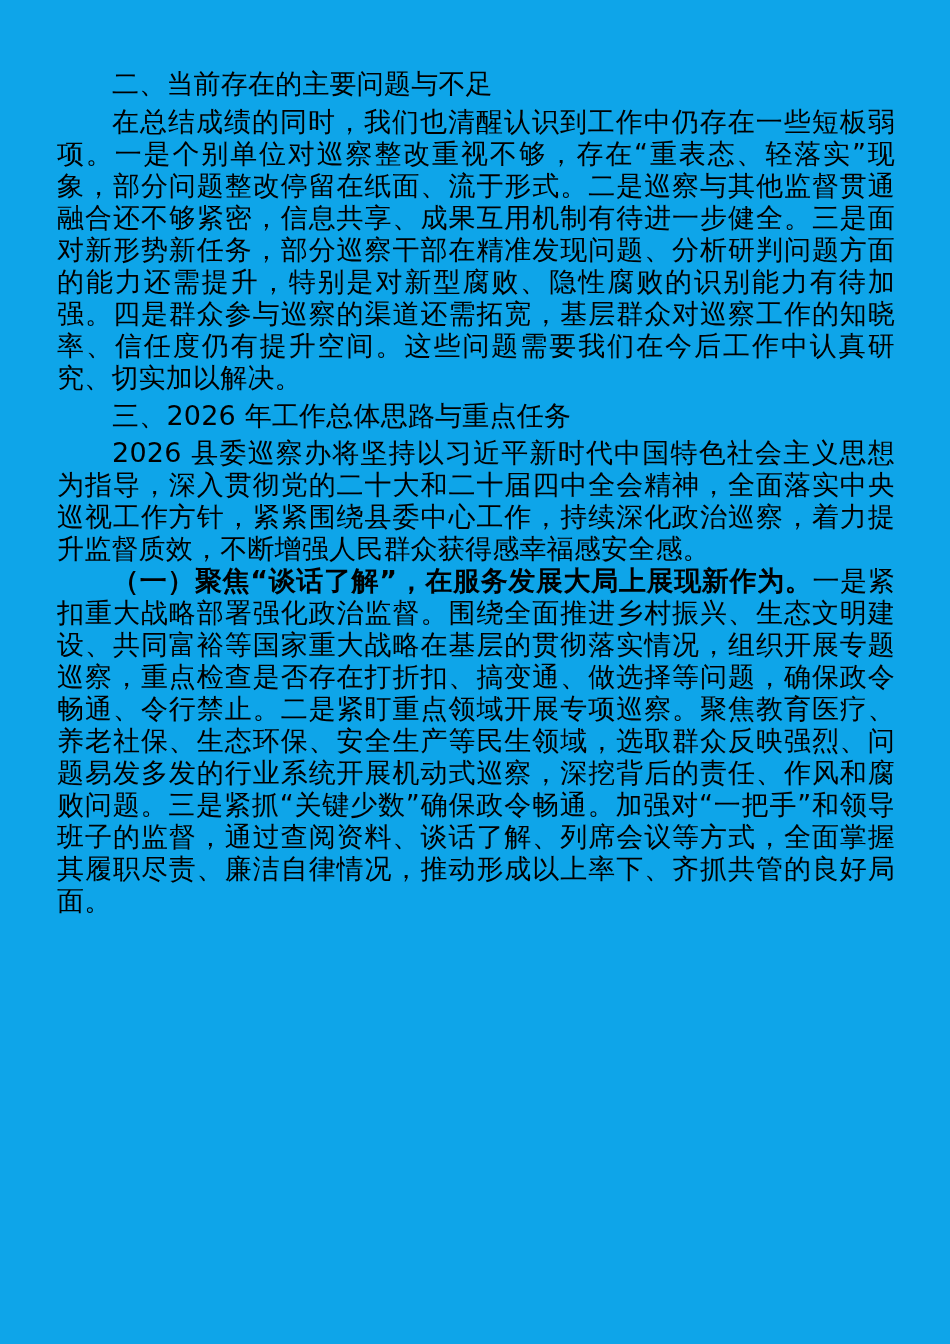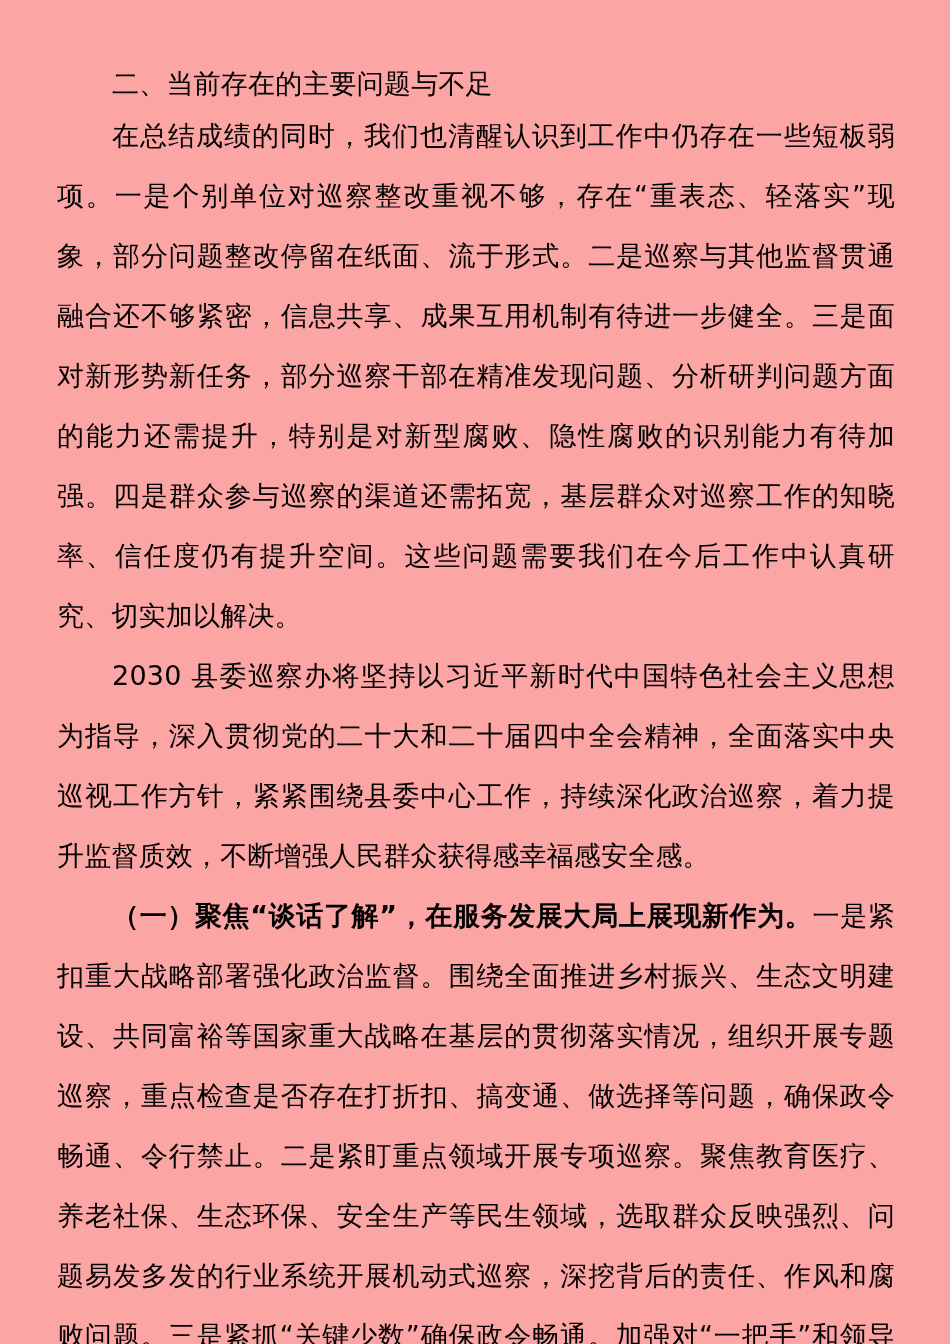--- a/index.html
+++ b/index.html
@@ -12,21 +12,21 @@
   body {
     font-family: "DejaVu Sans", "Liberation Sans", sans-serif;
     color: #000000;
     -webkit-font-smoothing: antialiased;
   }
 
   .page {
     position: relative;
     width: 950px;
     height: 1344px;
-    background: #fca5a5;
+    background: #0ea5e9;
     overflow: hidden;
     box-sizing: border-box;
   }
 
   .content {
     position: absolute;
     left: 57px;
     top: 62px;
     width: 838px;
   }
@@ -39,21 +39,21 @@
     text-indent: 55px;
     text-align: left;
     margin: 0;
     white-space: pre-wrap;
     font-weight: 400;
   }
 
   
   .para {
     font-size: 27px;
-    line-height: 60px;
+    line-height: 32px;
     letter-spacing: 0.2px;
     text-indent: 55px;
     text-align: justify;
     text-justify: inter-ideograph;
     margin: 0;
     white-space: pre-wrap;
     word-break: break-all;
   }
 
   
@@ -68,19 +68,20 @@
 </head>
 <body>
 
 <div class="page">
   <div class="content">
 
     <p class="heading">二、当前存在的主要问题与不足</p>
 
     <p class="para">在总结成绩的同时，我们也清醒认识到工作中仍存在一些短板弱项。一是个别单位对巡察整改重视不够，存在“重表态、轻落实”现象，部分问题整改停留在纸面、流于形式。二是巡察与其他监督贯通融合还不够紧密，信息共享、成果互用机制有待进一步健全。三是面对新形势新任务，部分巡察干部在精准发现问题、分析研判问题方面的能力还需提升，特别是对新型腐败、隐性腐败的识别能力有待加强。四是群众参与巡察的渠道还需拓宽，基层群众对巡察工作的知晓率、信任度仍有提升空间。这些问题需要我们在今后工作中认真研究、切实加以解决。</p>
 
+    <p class="heading">三、2026 年工作总体思路与重点任务</p>
 
-    <p class="para">2030 县委巡察办将坚持以习近平新时代中国特色社会主义思想为指导，深入贯彻党的二十大和二十届四中全会精神，全面落实中央巡视工作方针，紧紧围绕县委中心工作，持续深化政治巡察，着力提升监督质效，不断增强人民群众获得感幸福感安全感。</p>
+    <p class="para">2026 县委巡察办将坚持以习近平新时代中国特色社会主义思想为指导，深入贯彻党的二十大和二十届四中全会精神，全面落实中央巡视工作方针，紧紧围绕县委中心工作，持续深化政治巡察，着力提升监督质效，不断增强人民群众获得感幸福感安全感。</p>
 
     <p class="para"><span class="lead">（一）聚焦“谈话了解”，在服务发展大局上展现新作为。</span><span class="run">一是紧扣重大战略部署强化政治监督。围绕全面推进乡村振兴、生态文明建设、共同富裕等国家重大战略在基层的贯彻落实情况，组织开展专题巡察，重点检查是否存在打折扣、搞变通、做选择等问题，确保政令畅通、令行禁止。二是紧盯重点领域开展专项巡察。聚焦教育医疗、养老社保、生态环保、安全生产等民生领域，选取群众反映强烈、问题易发多发的行业系统开展机动式巡察，深挖背后的责任、作风和腐败问题。三是紧抓“关键少数”确保政令畅通。加强对“一把手”和领导班子的监督，通过查阅资料、谈话了解、列席会议等方式，全面掌握其履职尽责、廉洁自律情况，推动形成以上率下、齐抓共管的良好局面。</span></p>
 
   </div>
 </div>
 
 </body></html>

